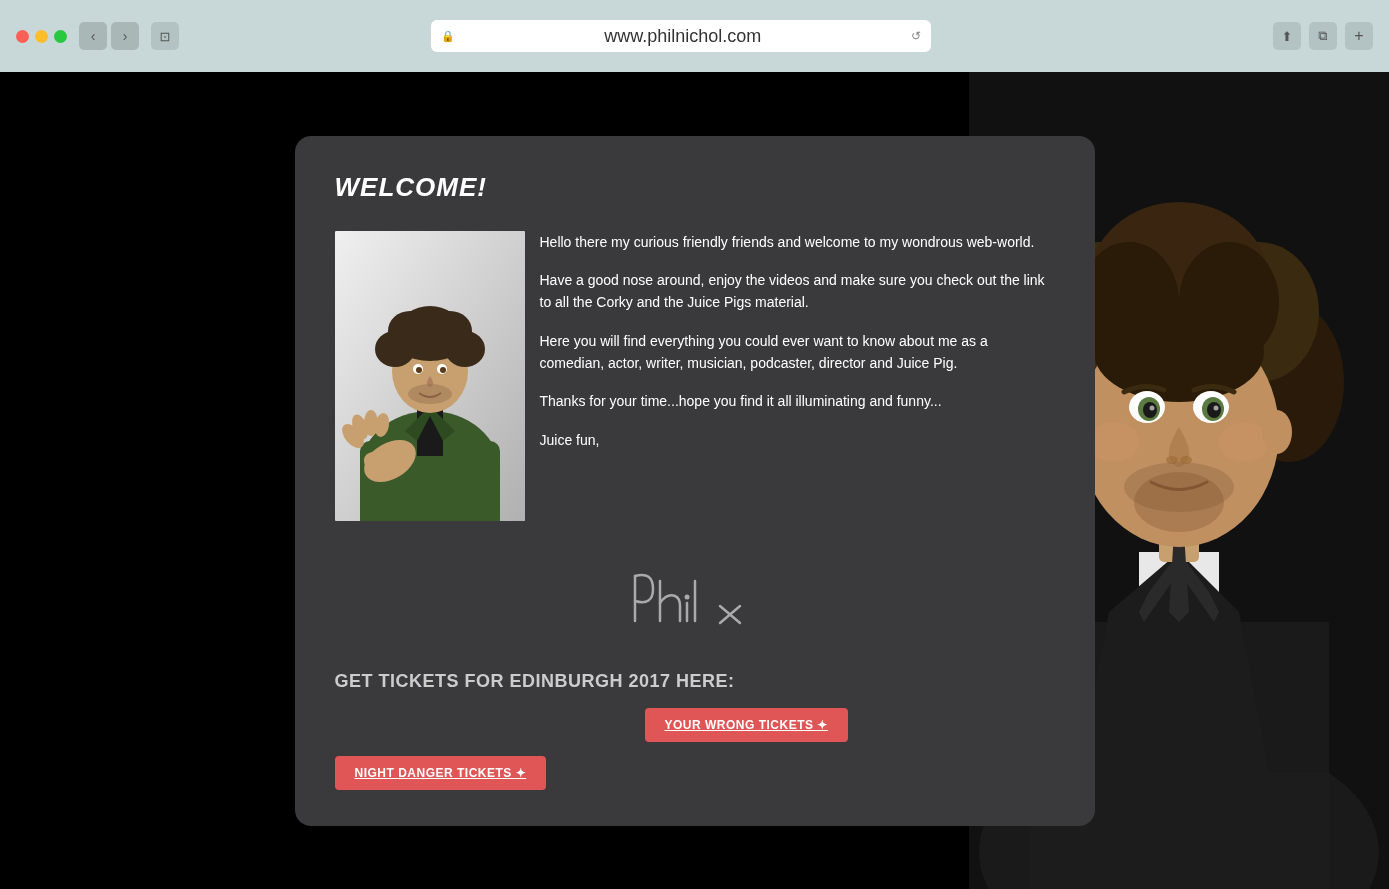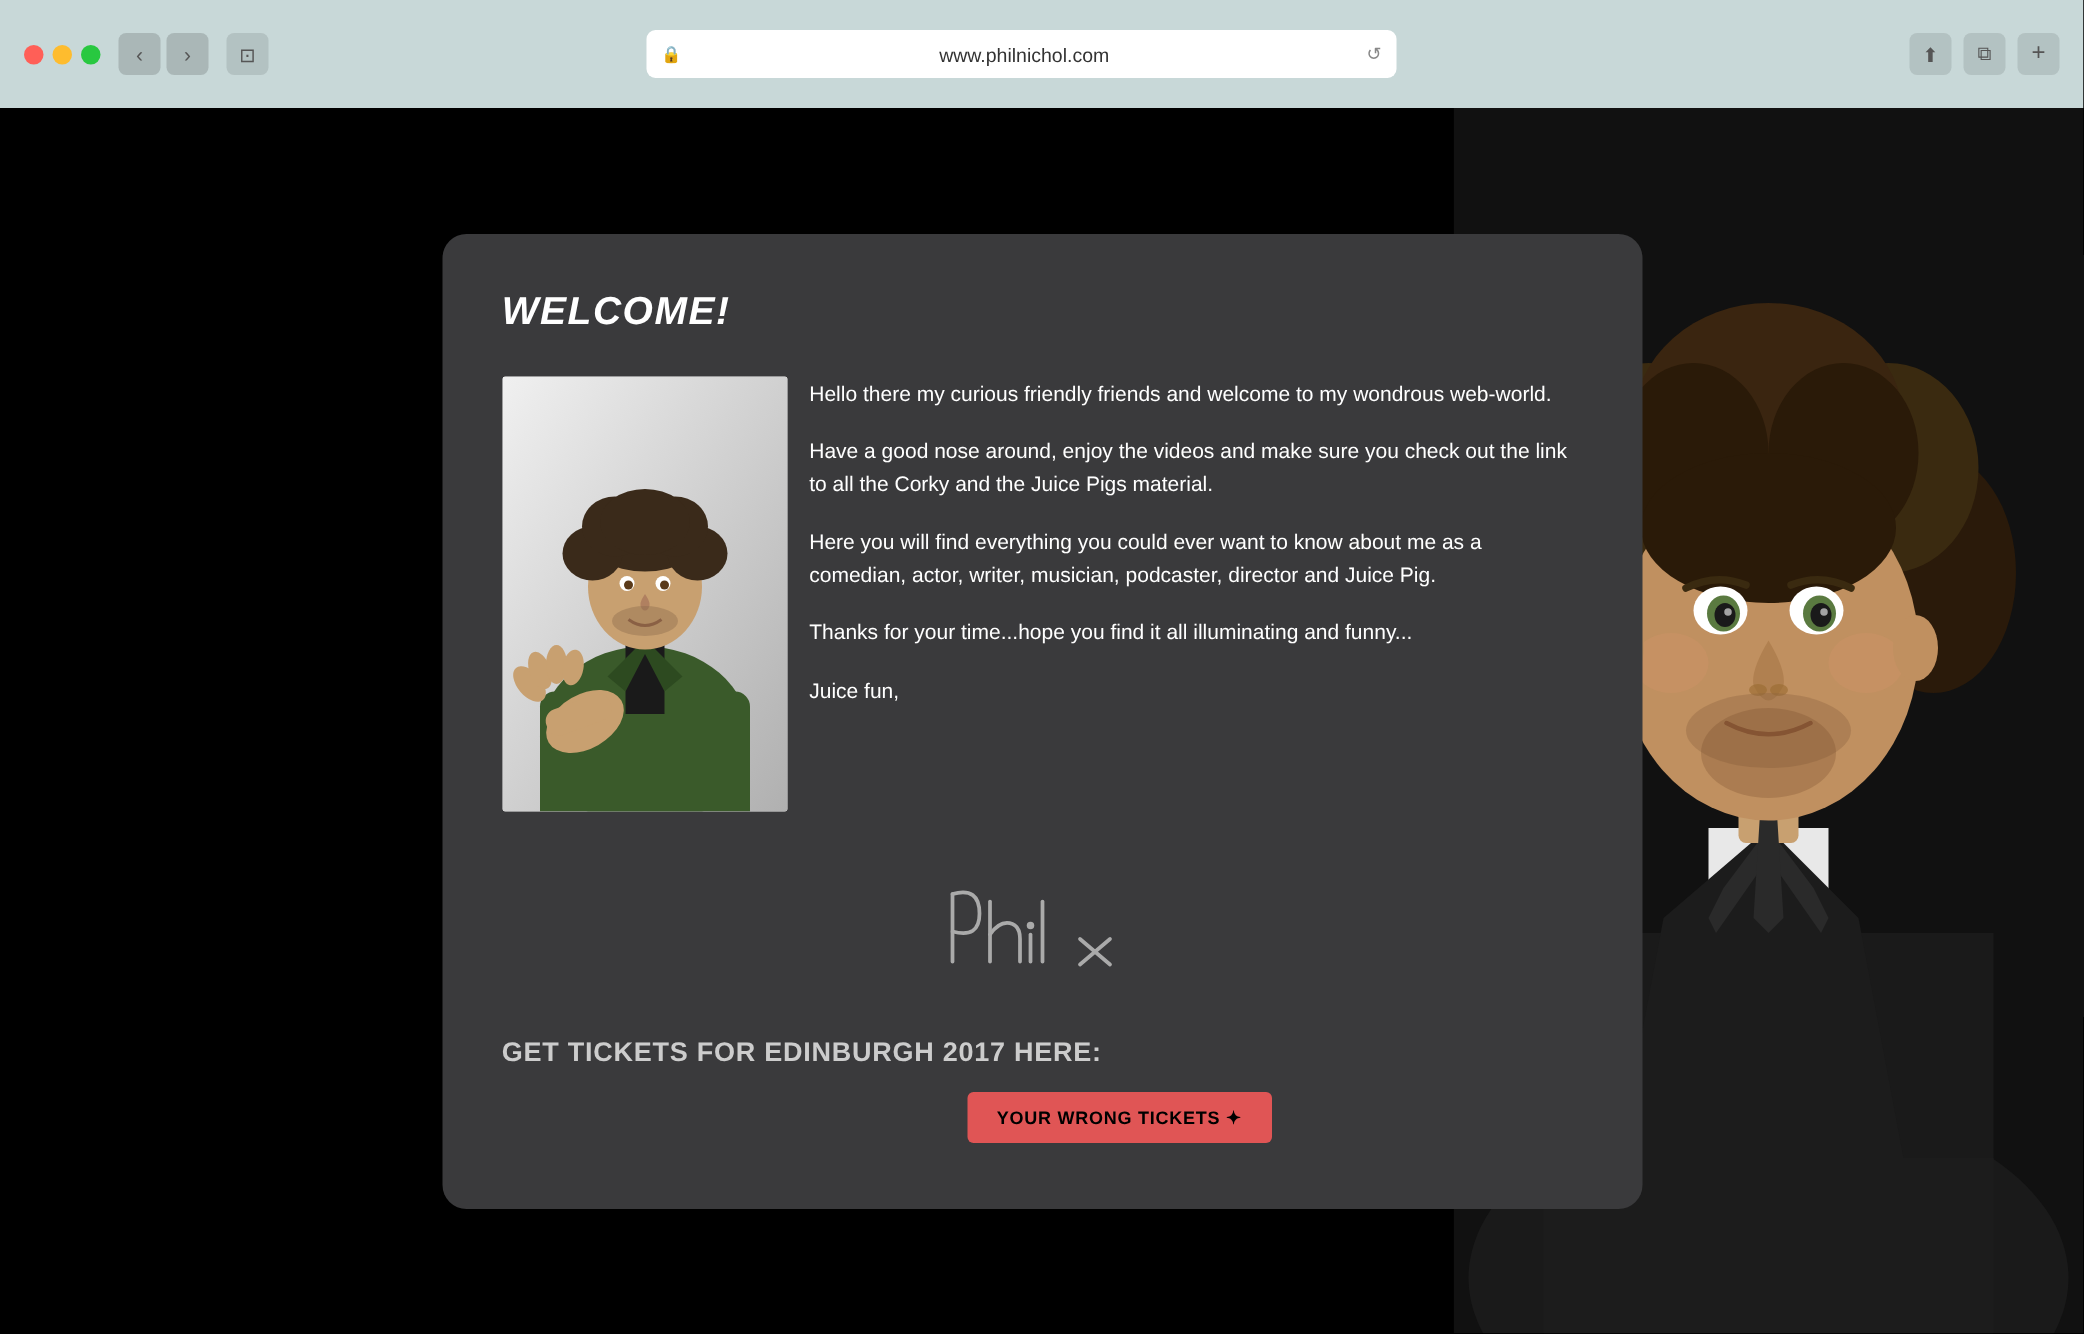--- a/index.html
+++ b/index.html
@@ -83,21 +83,21 @@
       position: relative;
       left: 50px;
     }
 
     .lock-icon {
       color: #888;
       font-size: 11px;
     }
 
     .address-text {
-      font-size: 13px;
+      font-size: 18px;
       color: #333;
       flex: 1;
       text-align: center;
     }
 
     .reload-icon {
       color: #888;
       font-size: 12px;
     }
 
@@ -229,32 +229,33 @@
 
     .tickets-buttons {
       display: flex;
       flex-direction: column;
       gap: 14px;
       align-items: flex-start;
     }
 
     .ticket-btn {
       background: #e05555;
-      color: #000000;
+      color: #ffffff;
       border: none;
       border-radius: 4px;
       padding: 10px 20px;
       font-size: 12px;
       font-weight: bold;
       text-transform: uppercase;
       letter-spacing: 0.5px;
       cursor: pointer;
       display: flex;
       align-items: center;
       gap: 8px;
+      text-decoration: underline;
     }
 
     .ticket-btn.your-wrong {
       margin-left: 310px;
     }
 
     
     .big-portrait {
       position: absolute;
       right: 0;
@@ -389,20 +390,21 @@
           <path d="M105,55 L125,72"></path>
           <path d="M125,55 L105,72"></path>
         </g>
       </svg>
     </div>
 
     <div class="tickets-section">
       <p class="tickets-title">GET TICKETS FOR EDINBURGH 2017 HERE:</p>
       <div class="tickets-buttons">
         <button class="ticket-btn your-wrong">YOUR WRONG TICKETS ✦</button>
+        <button class="ticket-btn">NIGHT DANGER TICKETS ✦</button>
       </div>
     </div>
 
   </div>
 
   <div class="big-portrait">
     <svg viewBox="0 0 420 817" xmlns="http://www.w3.org/2000/svg" width="420" height="817">
       <rect width="420" height="817" fill="#111"></rect>
 
       <ellipse cx="210" cy="780" rx="200" ry="120" fill="#1a1a1a"></ellipse>

